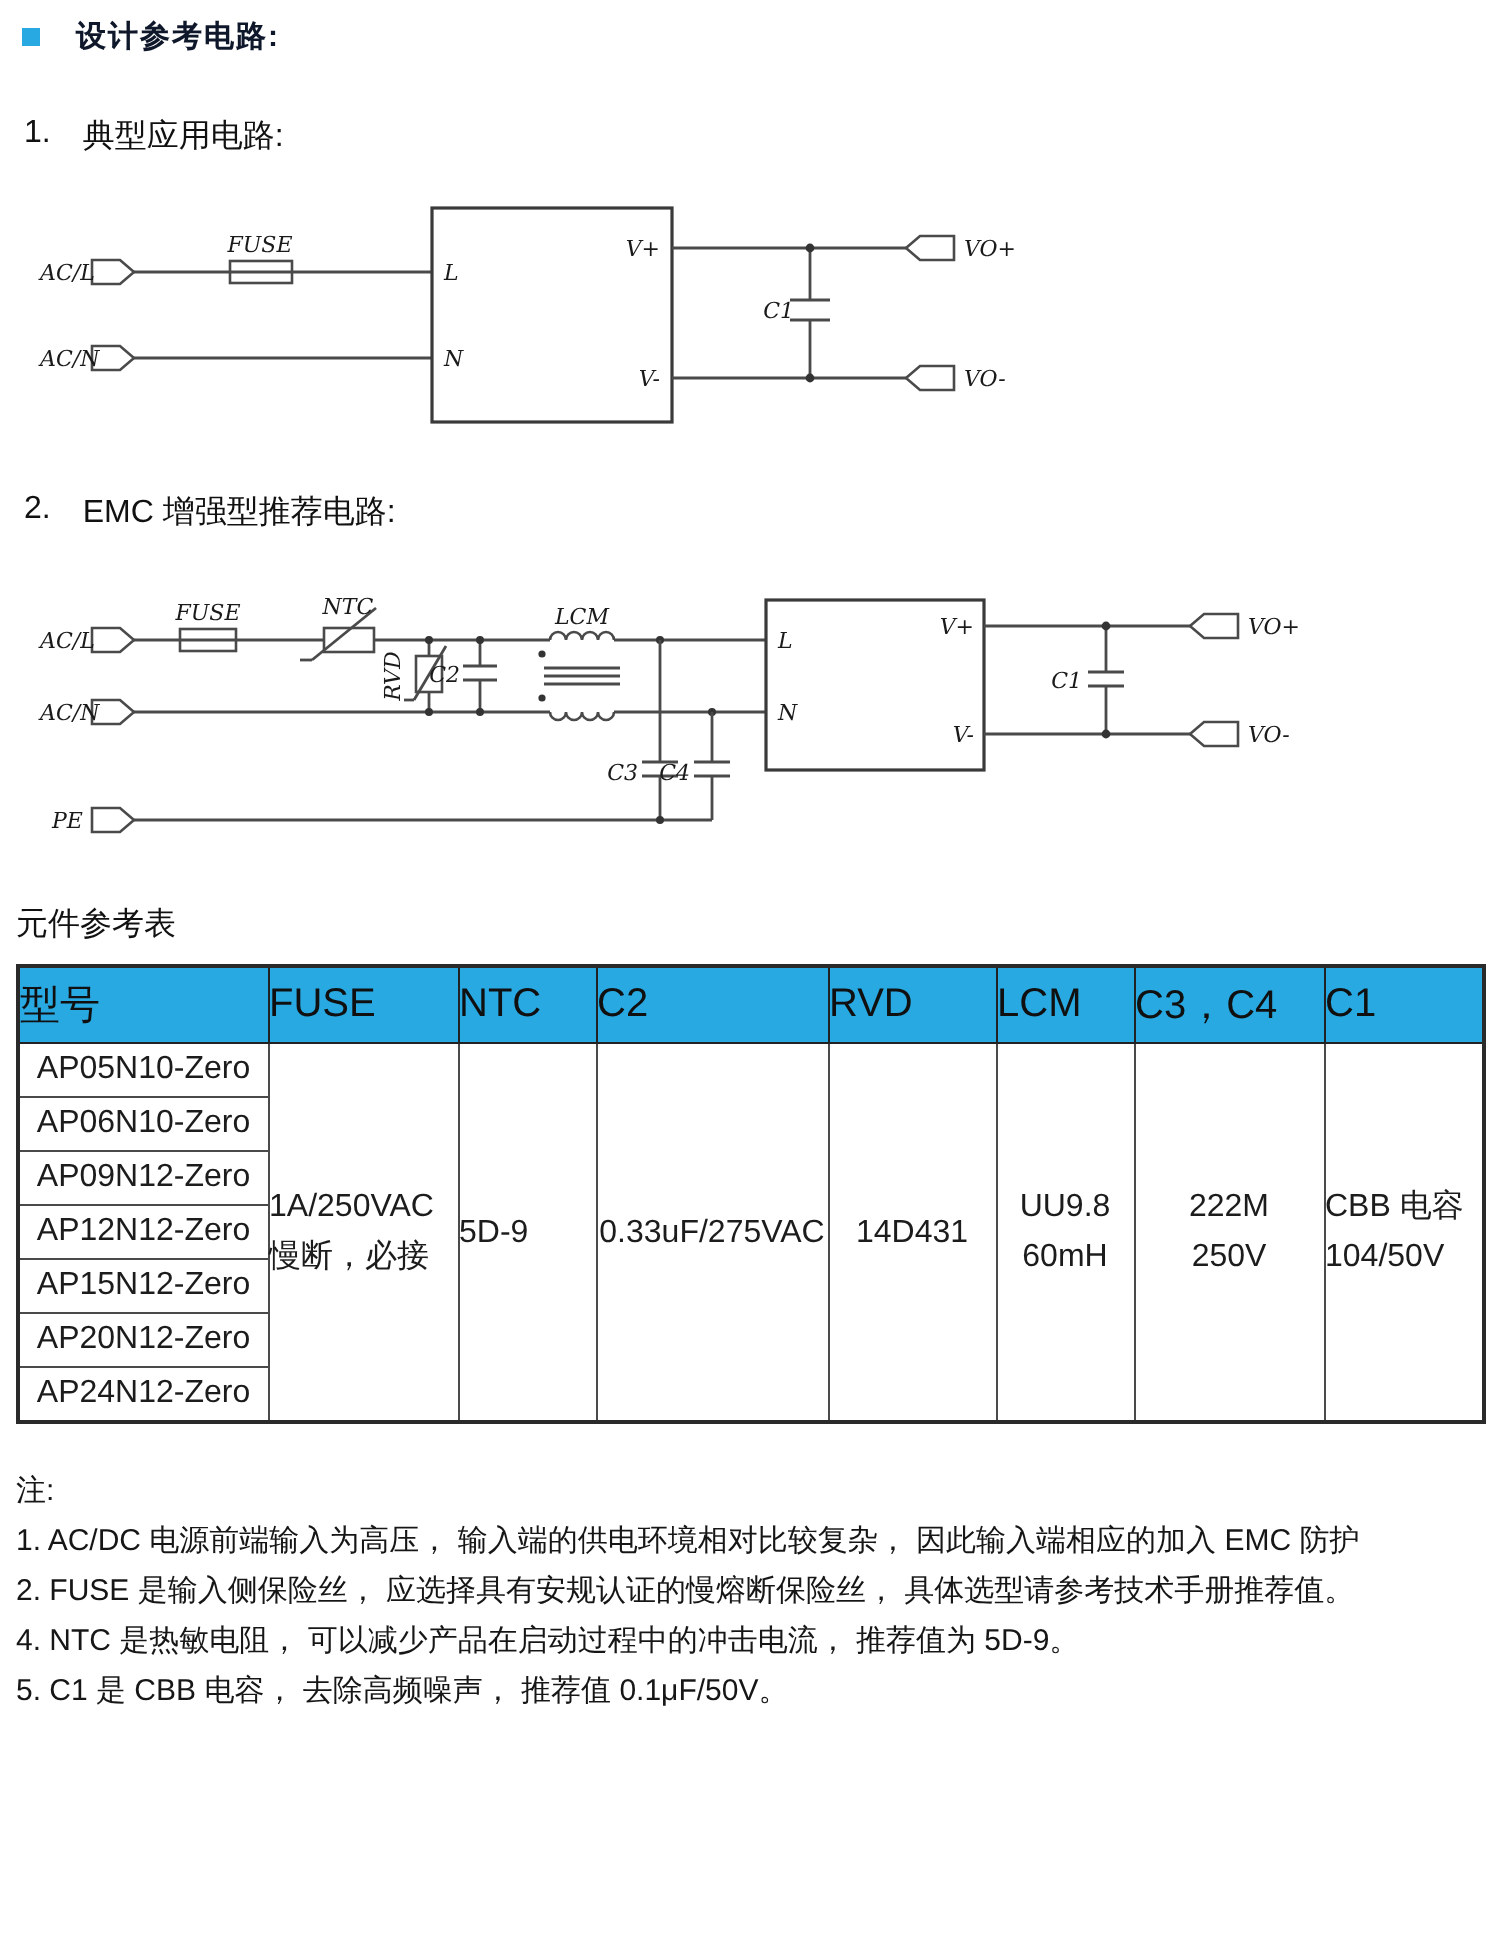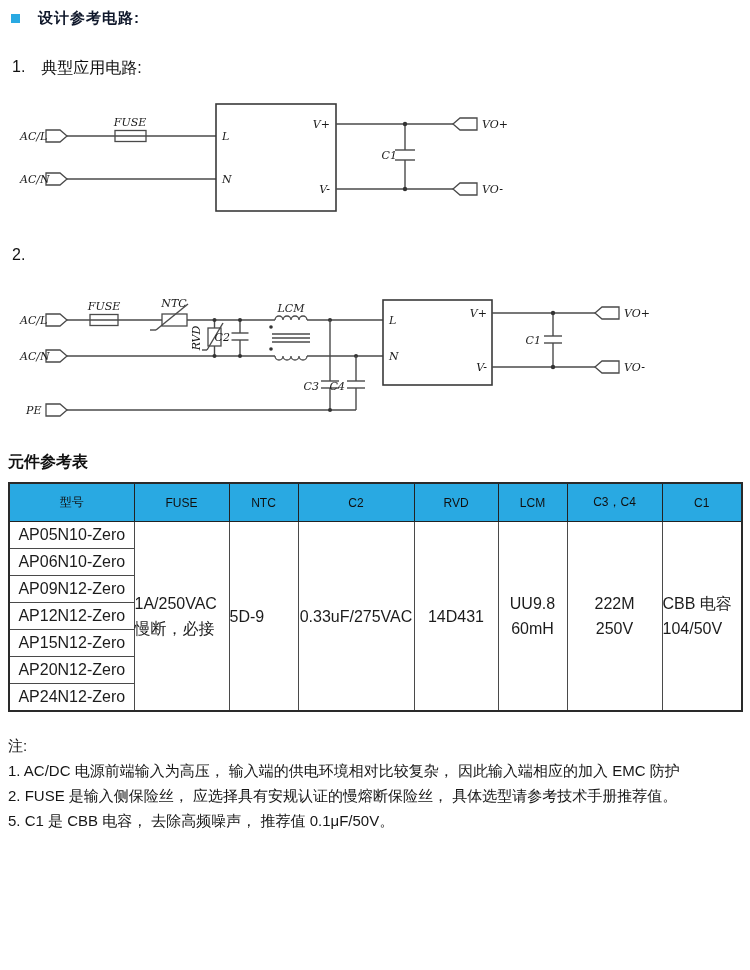--- a/index.html
+++ b/index.html
@@ -10,24 +10,24 @@
   .bullet{width:9px;height:9px;background:#29a9e2;}
   .page-title{color:#0f172a;font-size:15px;font-weight:700;letter-spacing:1px;}
   .sec-title{display:flex;gap:16px;font-size:16px;color:#111;}
   
   svg text{font-family:"DejaVu Serif",serif;font-style:italic;font-size:11px;fill:#1a1a1a;}
   .wire{stroke:#4a4a4a;stroke-width:1.4;fill:none;}
   .sym{stroke:#4a4a4a;stroke-width:1.3;fill:#ffffff;}
   .symn{stroke:#4a4a4a;stroke-width:1.3;fill:none;}
   .dot{fill:#333;}
   
-  .tbl-title{font-size:16px;font-weight:700;color:#111;}
+  .tbl-title{font-size:16px;font-weight:400;color:#111;}
   table.ref{border-collapse:collapse;table-layout:fixed;width:733px;border:2px solid #2a2a2a;}
-  table.ref th{background:#29a9e2;height:37px;font-size:12px;font-weight:500;color:#101010;
-               border:1px solid #222;text-align:center;padding:0;}
+  table.ref th{background:#29a9e2;height:37px;font-size:20px;font-weight:500;color:#101010;
+               border:1px solid #222;text-align:left;padding:0;}
   table.ref td{border:1px solid #4a4a4a;height:26px;font-size:16px;padding:0;vertical-align:middle;}
   td.model{padding-left:10px;text-align:center;}
   td.merged{text-align:center;}
   td.merged .ln{line-height:25px;}
   td.left{text-align:left;padding-left:8px;}
   
   .notes{font-size:15px;line-height:25px;color:#161616;}
   .notes .ln{white-space:pre;}
 </style>
 </head>
@@ -83,20 +83,21 @@
     <text x="472" y="33">VO+</text>
   </g>
   <g>
     <polygon class="sym" points="443,94 450,88 467,88 467,100 450,100"></polygon>
     <text x="472" y="98">VO-</text>
   </g>
 </svg>
 
 <div class="abs sec-title" style="left:12px;top:246px;">
   <span>2.</span>
+  <span>EMC 增强型推荐电路:</span>
 </div>
 
 <svg class="abs" style="left:10px;top:288px;" width="660" height="145" viewBox="0 0 660 145">
   <g>
     <line class="wire" x1="56" y1="32" x2="265" y2="32"></line>
     <line class="wire" x1="56" y1="68" x2="265" y2="68"></line>
     <line class="wire" x1="297" y1="32" x2="373" y2="32"></line>
     <line class="wire" x1="297" y1="68" x2="373" y2="68"></line>
     <line class="wire" x1="56" y1="122" x2="346" y2="122"></line>
   </g>
@@ -270,14 +271,15 @@
     <tr>
         <td class="model">AP24N12-Zero</td>
       </tr>
   </tbody>
 </table>
 
 <div class="abs notes" style="left:8px;top:733px;width:740px;">
   <div class="ln">注:</div>
   <div class="ln">1. AC/DC 电源前端输入为高压， 输入端的供电环境相对比较复杂， 因此输入端相应的加入 EMC 防护</div>
   <div class="ln">2. FUSE 是输入侧保险丝， 应选择具有安规认证的慢熔断保险丝， 具体选型请参考技术手册推荐值。</div>
+  <div class="ln">4. NTC 是热敏电阻， 可以减少产品在启动过程中的冲击电流， 推荐值为 5D-9。</div>
   <div class="ln">5. C1 是 CBB 电容， 去除高频噪声， 推荐值 0.1μF/50V。</div>
 </div>
 
 </body></html>

